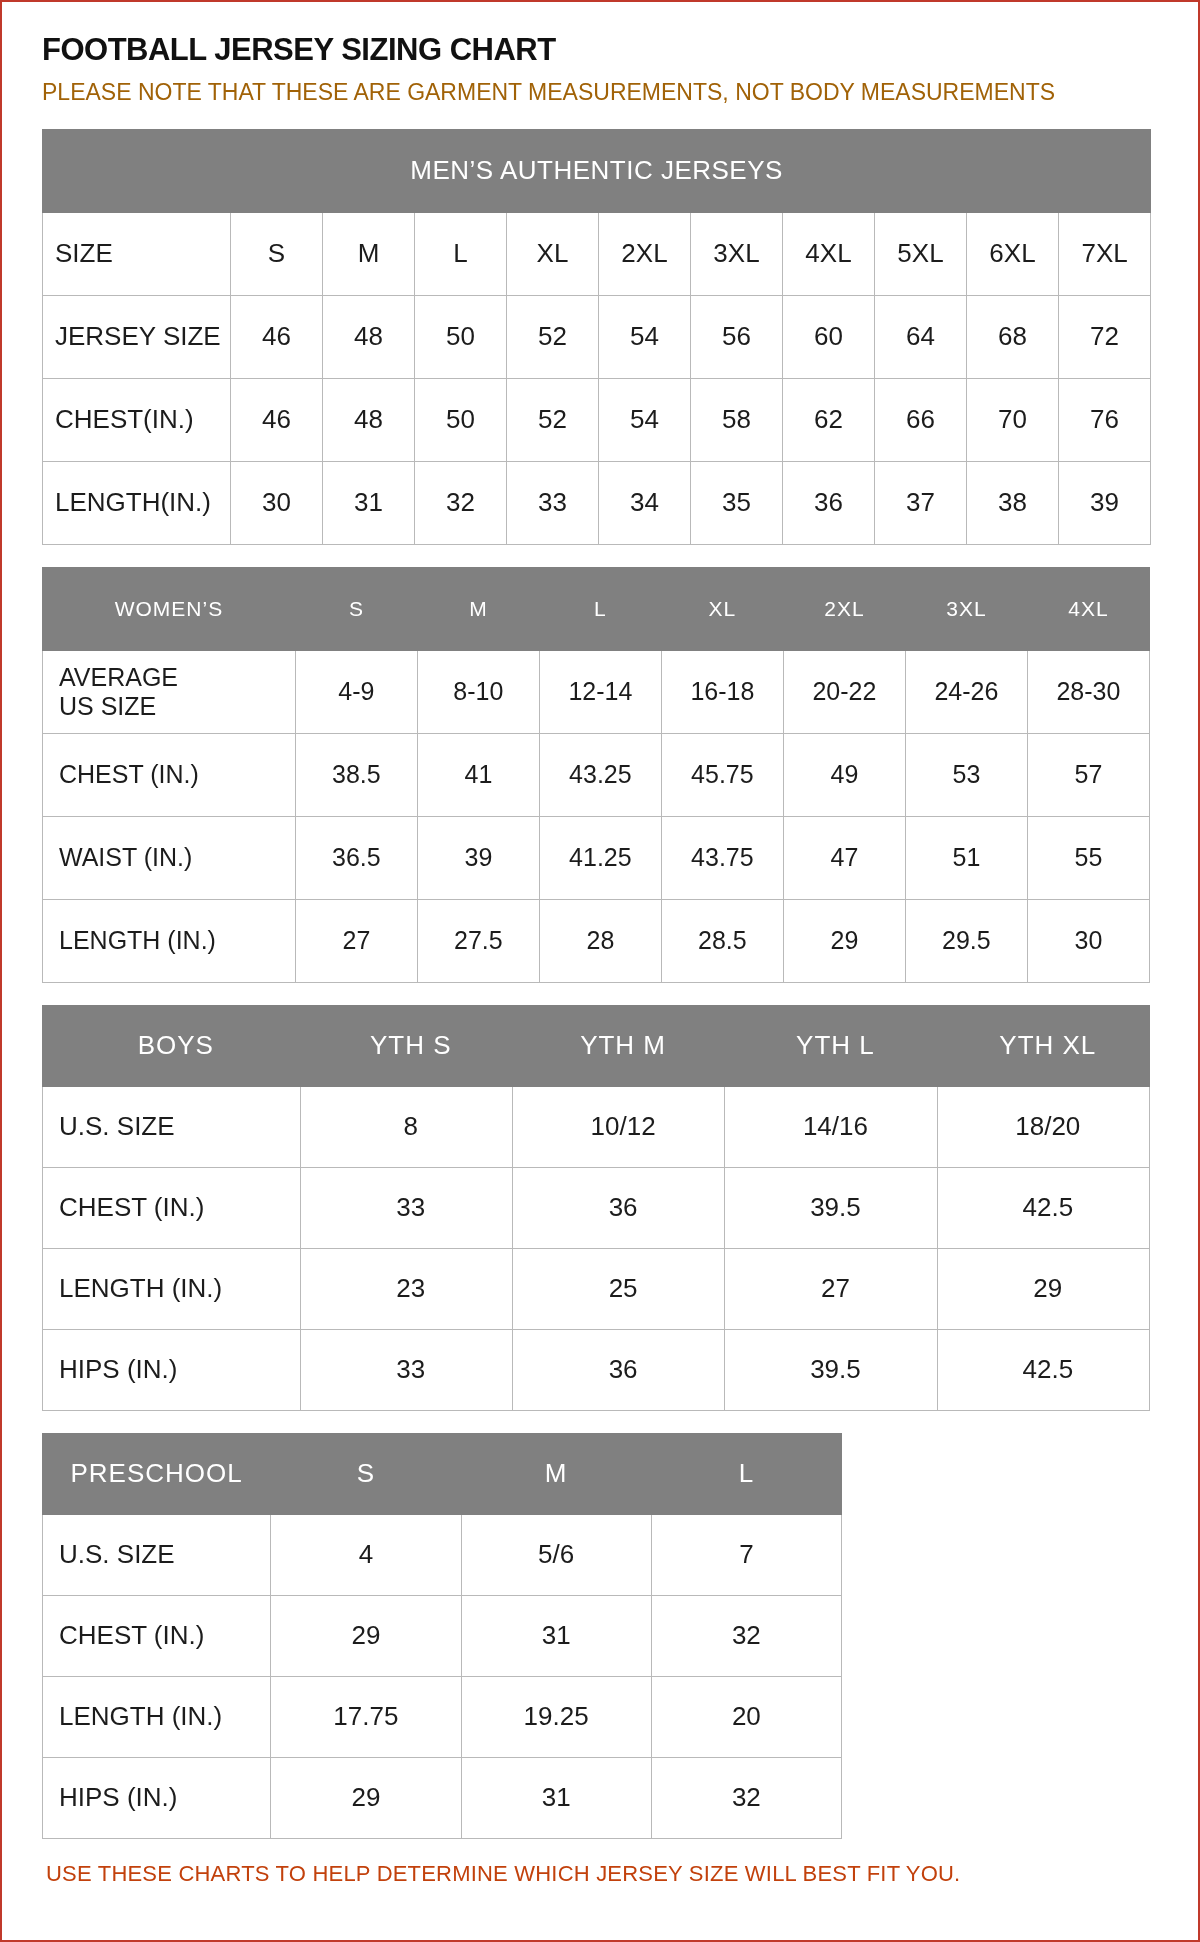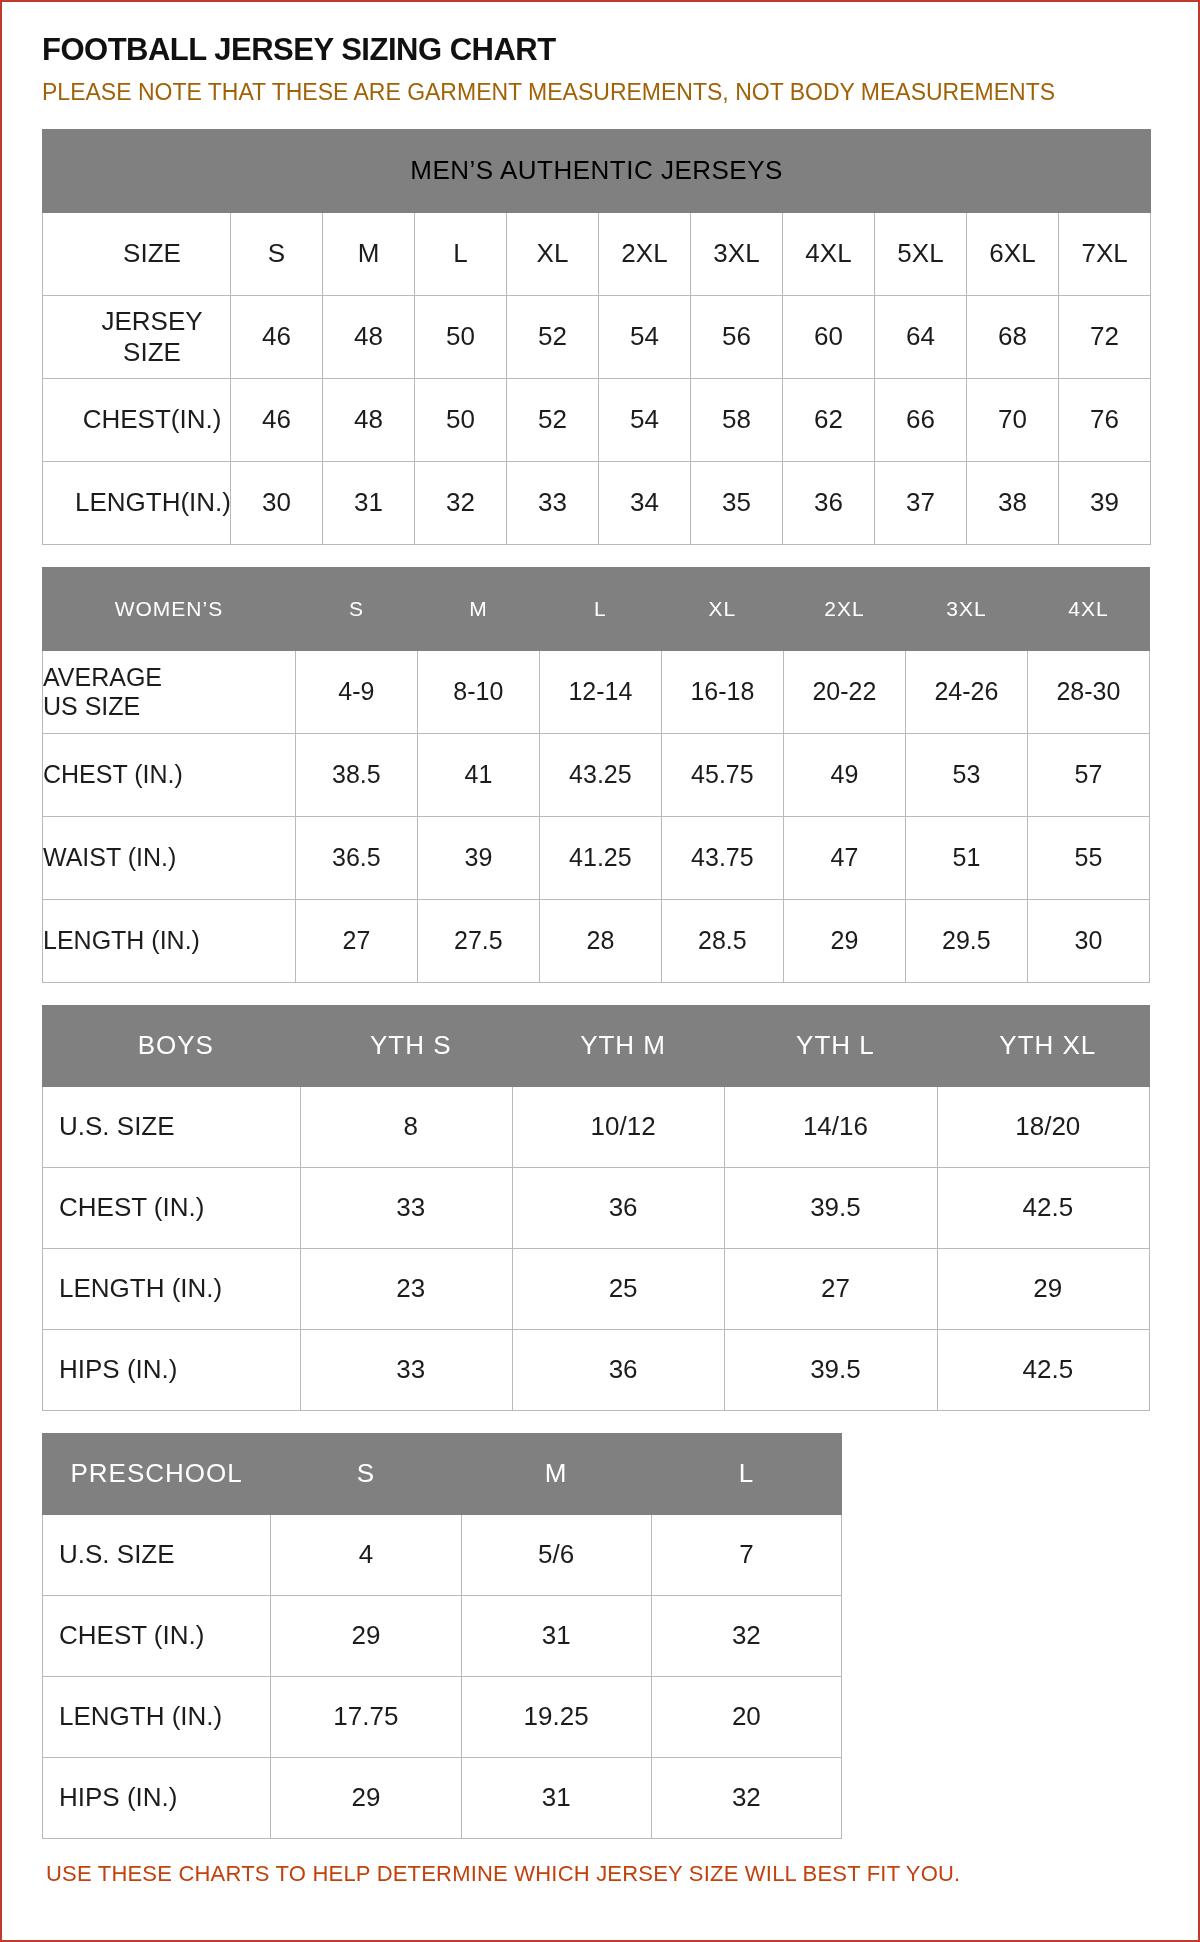--- a/index.html
+++ b/index.html
@@ -42,44 +42,44 @@
   }
   td, th {
     border: 1px solid #b9b9b9;
     text-align: center;
     vertical-align: middle;
     font-weight: normal;
     color: #1c1c1c;
   }
   .banner td {
     background: #808080;
-    color: #000000;
+    color: #ffffff;
     font-size: 30px;
     height: 78px;
     letter-spacing: 0.5px;
     border: 1px solid #808080;
   }
   
   #mens-table td {
     font-size: 26px;
     height: 80px;
   }
   #mens-table td.rowlabel {
-    text-align: center;
-    padding-left: 32px;
+    text-align: left;
+    padding-left: 12px;
     font-size: 26px;
   }
   
   #womens-table td {
     font-size: 25px;
     height: 80px;
   }
   #womens-table td.rowlabel {
     text-align: left;
-    padding-left: 0;
+    padding-left: 16px;
   }
   #womens-table tr.header-row td {
     background: #808080;
     color: #ffffff;
     border: 1px solid #808080;
     font-size: 21px;
     letter-spacing: 1px;
   }
   #womens-table td.two-line {
     line-height: 1.15;

